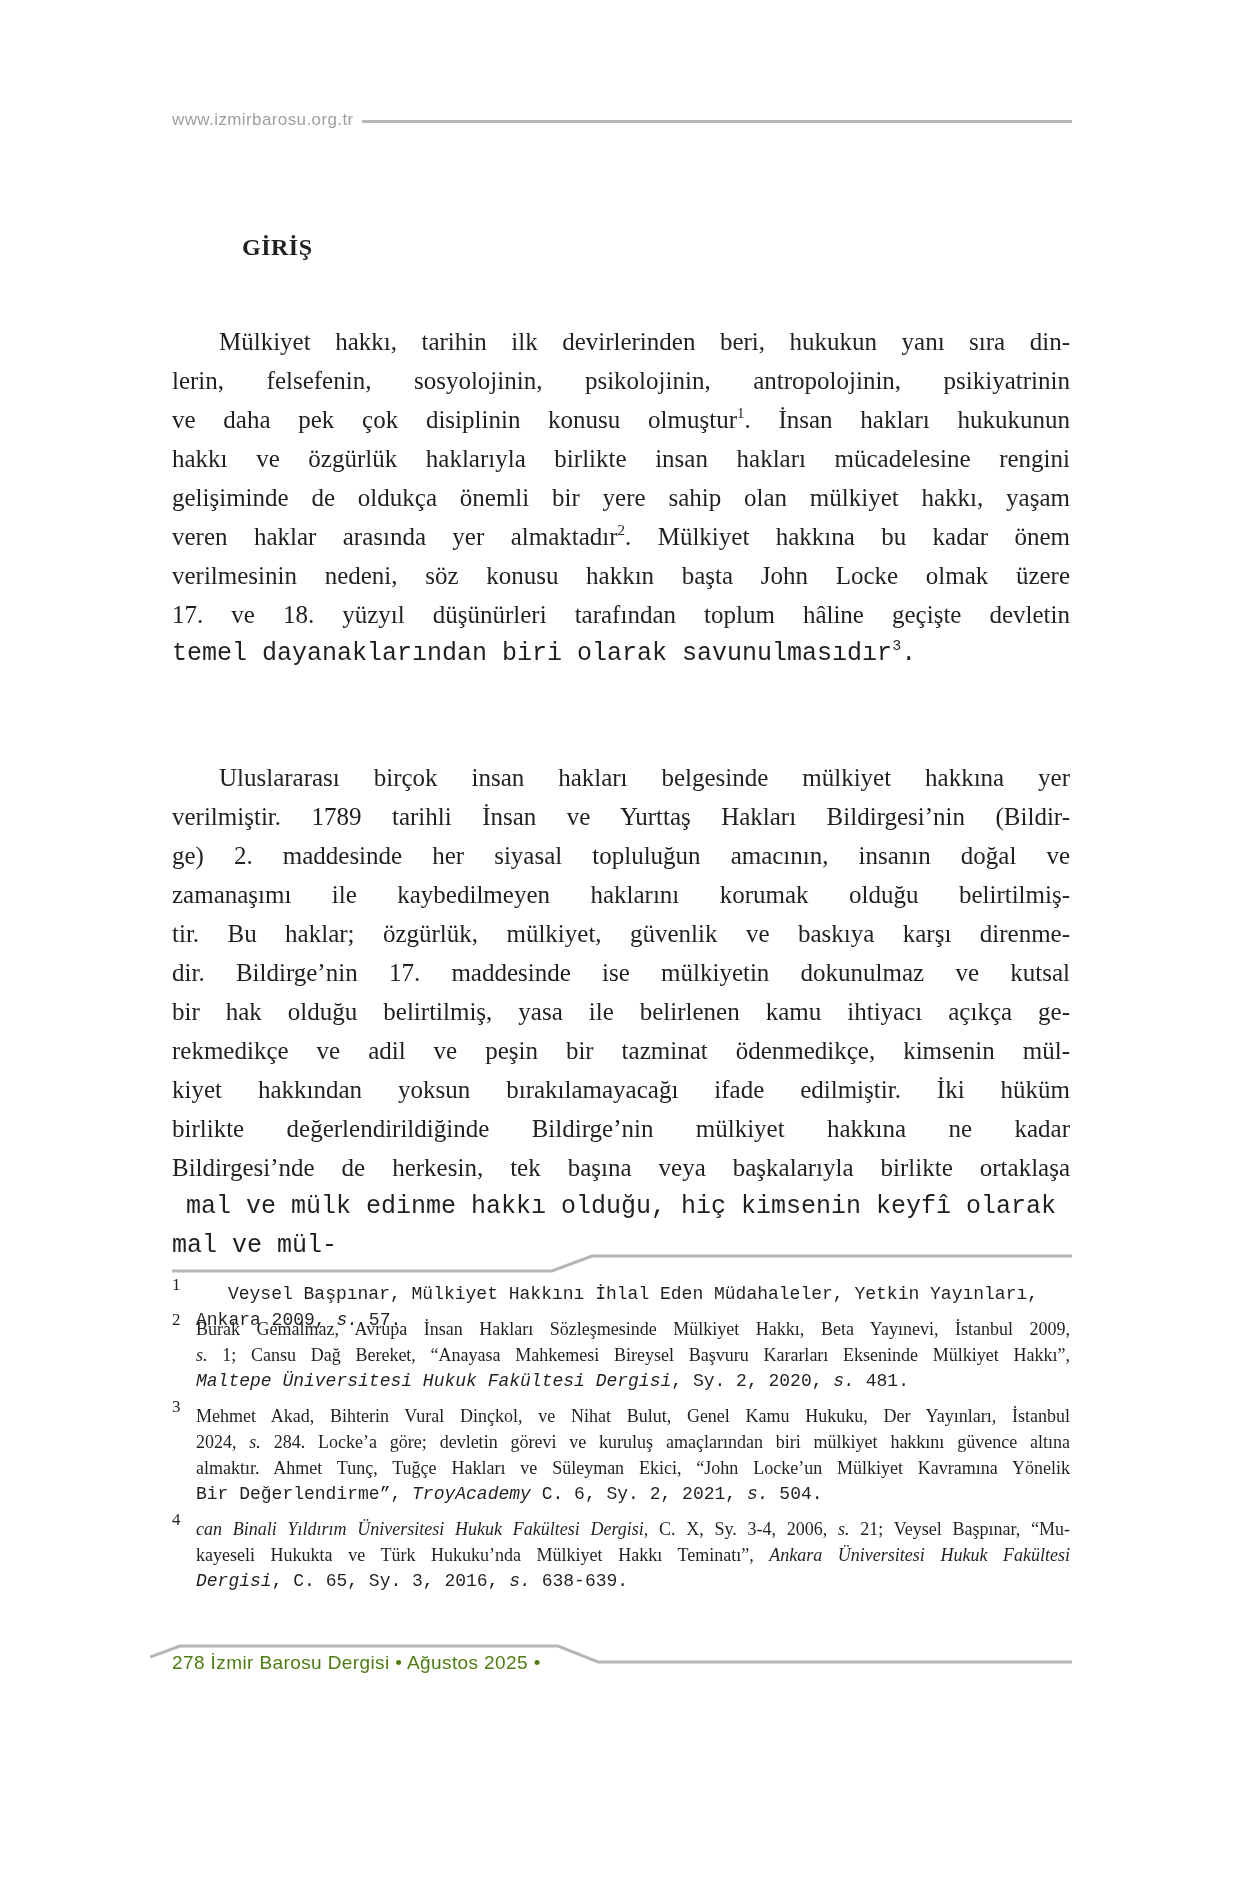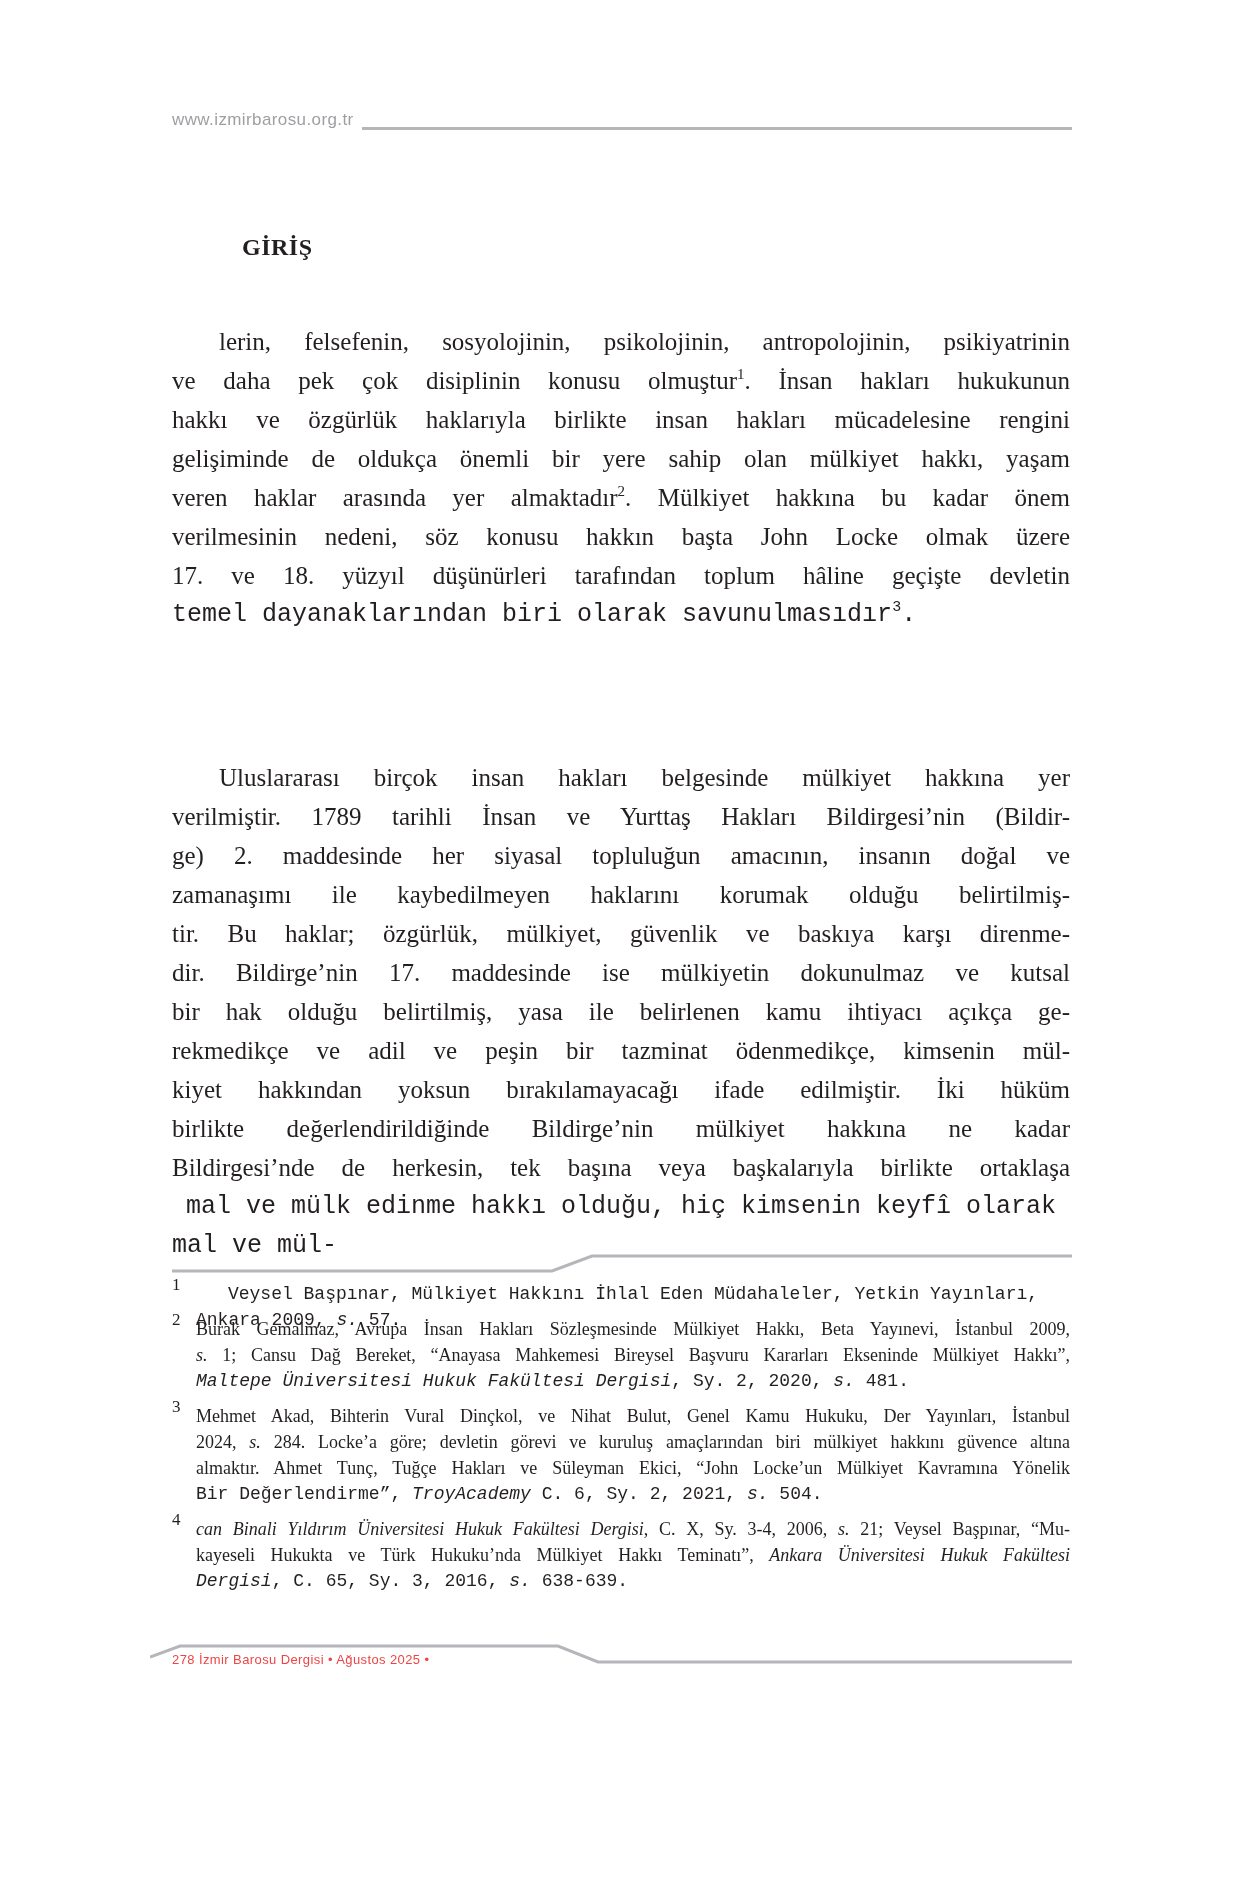--- a/index.html
+++ b/index.html
@@ -3,21 +3,21 @@
 <meta charset="utf-8">
 <style>
   html,body{margin:0;padding:0;background:#e9e9e9;}
   .page{
     position:relative;width:1260px;height:1890px;background:#ffffff;
     font-family:"Liberation Serif",serif;color:#231f20;overflow:hidden;
   }
   
   .site-header{
     position:absolute;left:172px;top:110px;width:900px;
-    display:flex;align-items:flex-end;
+    display:flex;align-items:center;
     font-family:"Liberation Sans",sans-serif;font-size:17px;
     color:#9d9fa2;letter-spacing:.4px;
   }
   .site-header .rule{flex:1;height:3px;background:#b4b6b9;margin-left:8px;margin-top:2px;}
   
   .section-heading{
     position:absolute;left:242px;top:234px;margin:0;
     font-size:24px;font-weight:bold;letter-spacing:.5px;color:#231f20;
   }
   
@@ -38,37 +38,38 @@
   .footnotes{position:absolute;left:172px;top:1281px;width:898px;font-size:18px;}
   .footnote{position:relative;padding-left:24px;margin-bottom:9px;}
   .footnote .tline{height:26px;line-height:26px;}
   .fn-num{
     position:absolute;left:0;top:-5px;font-size:17px;line-height:1;color:#231f20;
   }
   
   .footer-sep{position:absolute;left:150px;top:1640px;}
   .page-footer{
     position:absolute;left:172px;top:1652px;
-    font-family:"Liberation Sans",sans-serif;font-size:13px;
-    color:#ef4444;letter-spacing:.4px;
+    font-family:"Liberation Sans",sans-serif;font-size:19px;
+    color:#4d7c0f;letter-spacing:.4px;
   }
 </style>
 </head>
 <body>
 
 <div class="page">
 
   <div class="site-header">
     <span>www.izmirbarosu.org.tr</span>
     <div class="rule"></div>
   </div>
 
   <h1 class="section-heading">GİRİŞ</h1>
 
   <div class="para para-1">
+      <div class="tline"><span>Mülkiyet hakkı, tarihin ilk devirlerinden beri, hukukun yanı sıra din-</span></div>
       <div class="tline"><span>lerin, felsefenin, sosyolojinin, psikolojinin, antropolojinin, psikiyatrinin</span></div>
       <div class="tline"><span>ve daha pek çok disiplinin konusu olmuştur</span><span class="sup">1</span><span>. İnsan hakları hukukunun</span></div>
       <div class="tline"><span>hakkı ve özgürlük haklarıyla birlikte insan hakları mücadelesine rengini</span></div>
       <div class="tline"><span>gelişiminde de oldukça önemli bir yere sahip olan mülkiyet hakkı, yaşam</span></div>
       <div class="tline"><span>veren haklar arasında yer almaktadır</span><span class="sup">2</span><span>. Mülkiyet hakkına bu kadar önem</span></div>
       <div class="tline"><span>verilmesinin nedeni, söz konusu hakkın başta John Locke olmak üzere</span></div>
       <div class="tline"><span>17. ve 18. yüzyıl düşünürleri tarafından toplum hâline geçişte devletin</span></div>
       <div class="tline last"><span>temel dayanaklarından biri olarak savunulmasıdır</span><span class="sup">3</span><span>.</span></div>
     </div>
   <div class="para para-2">

